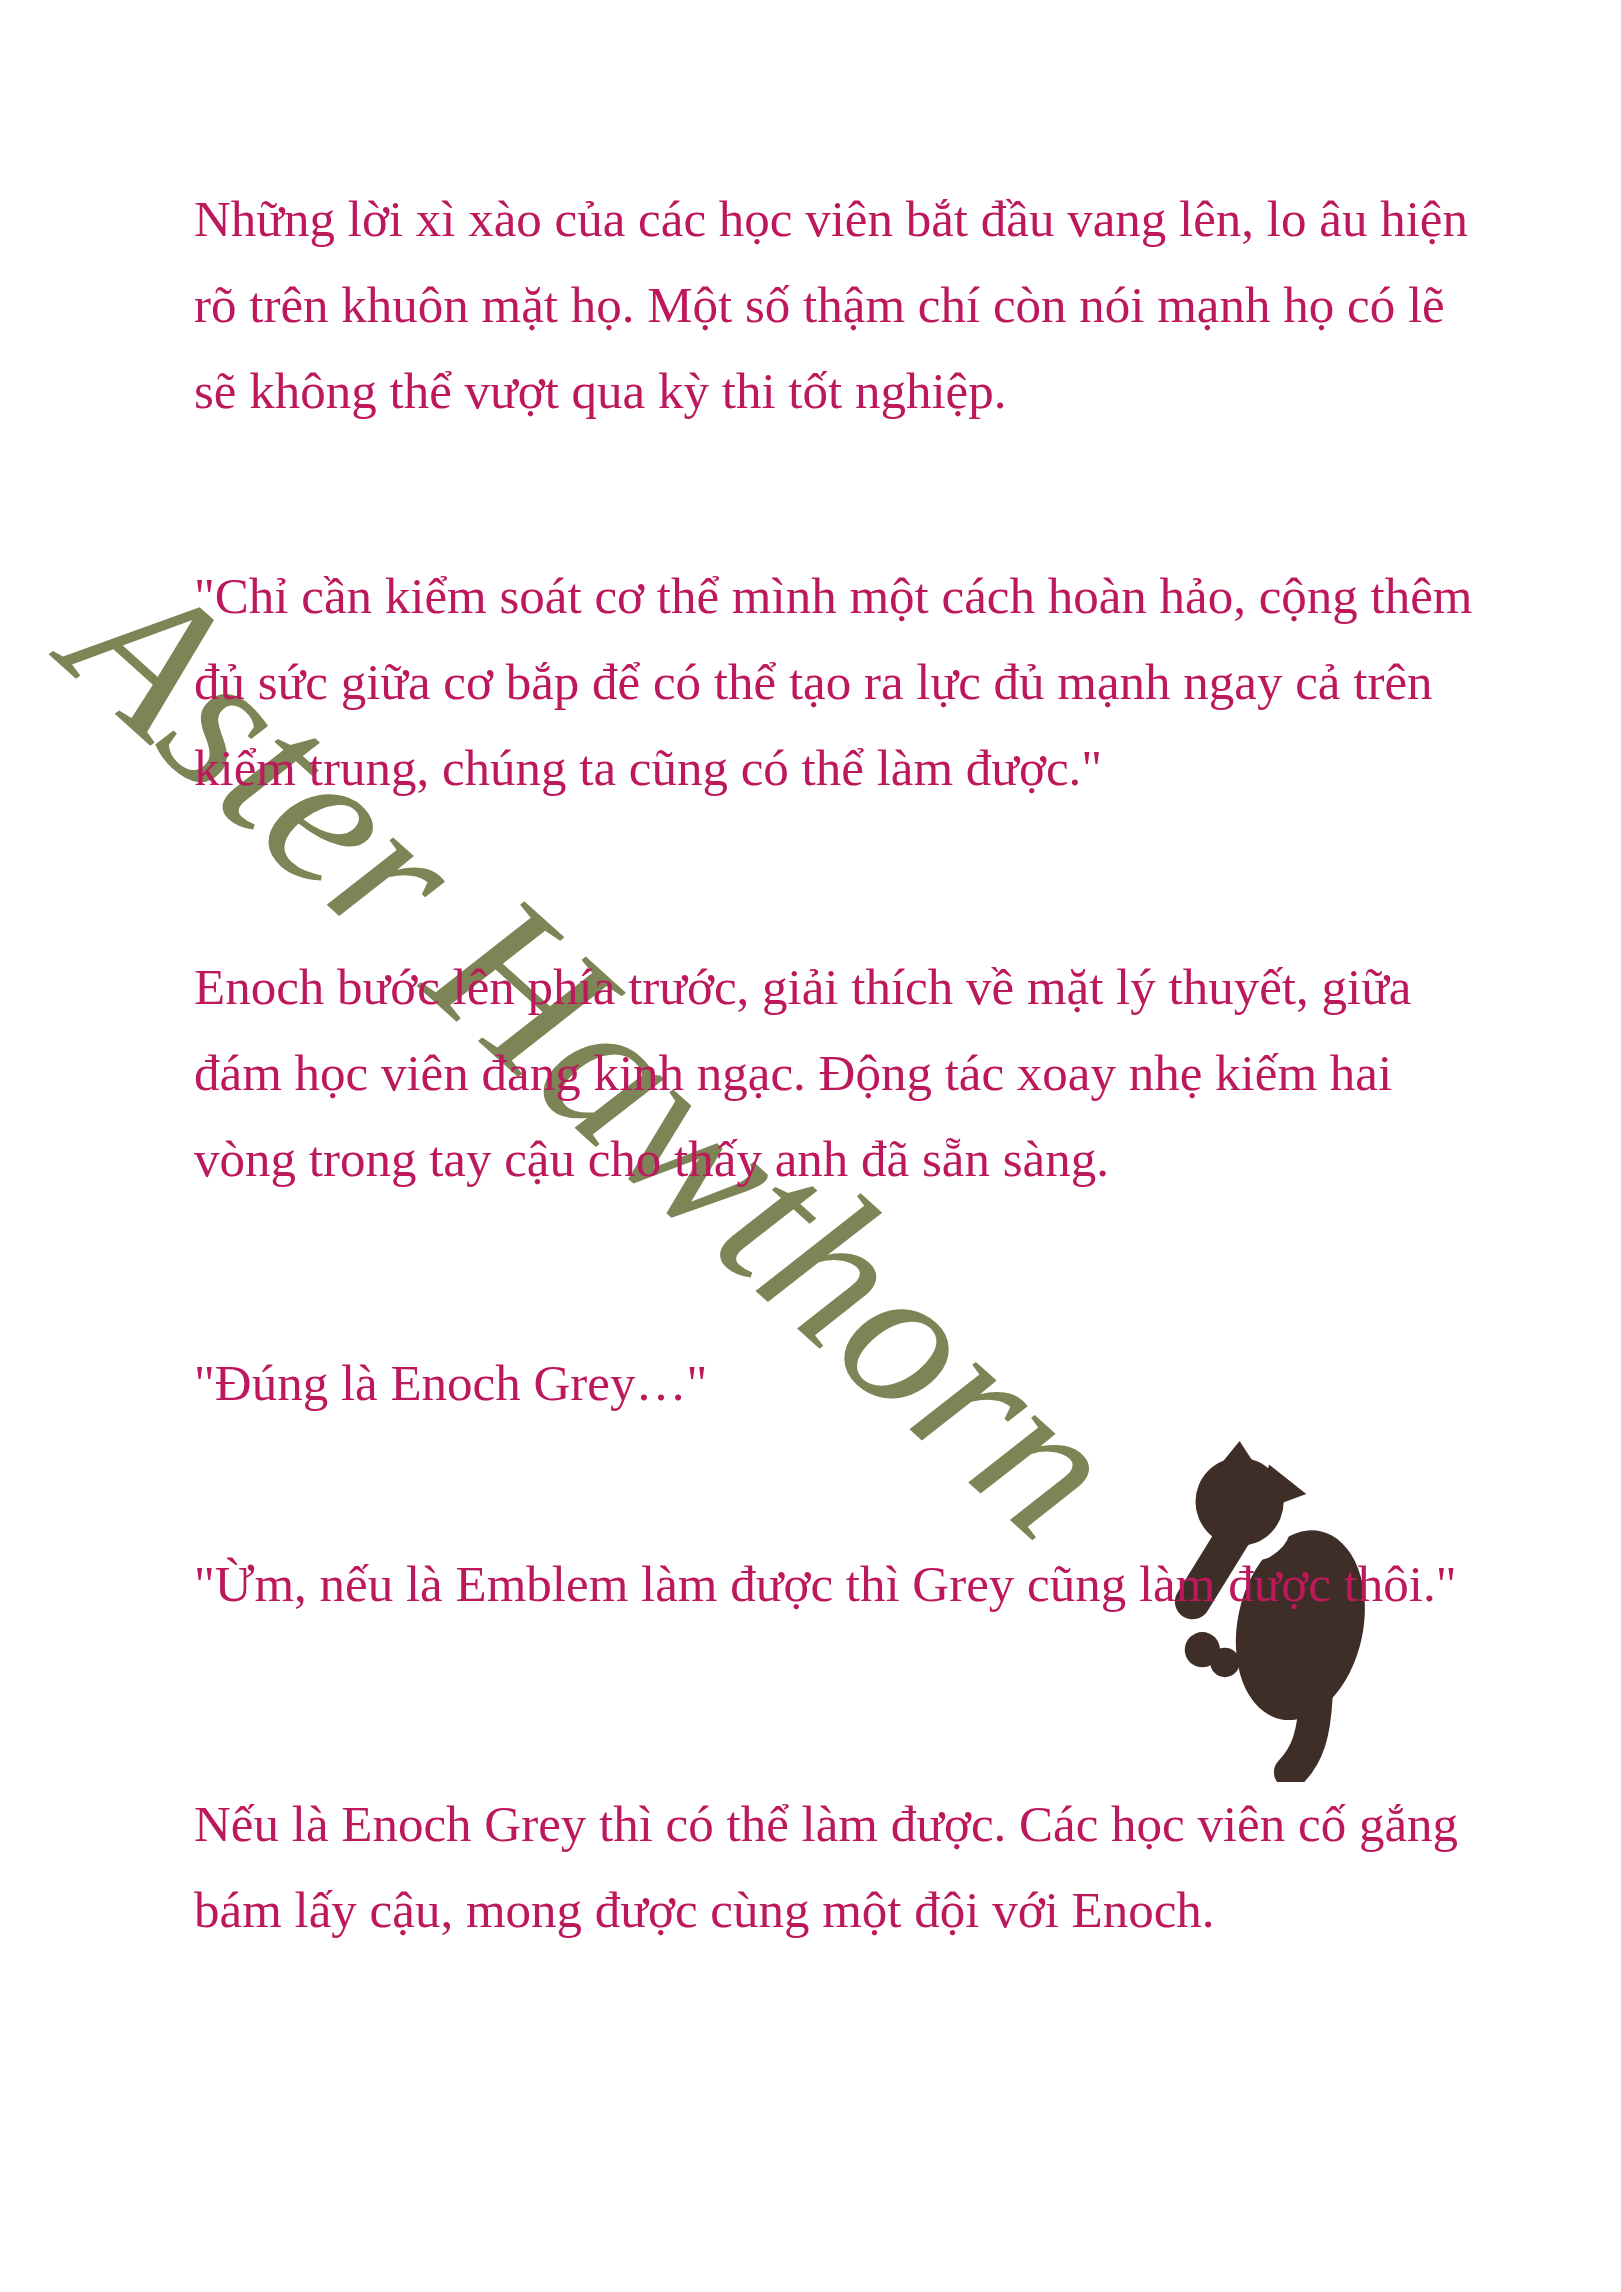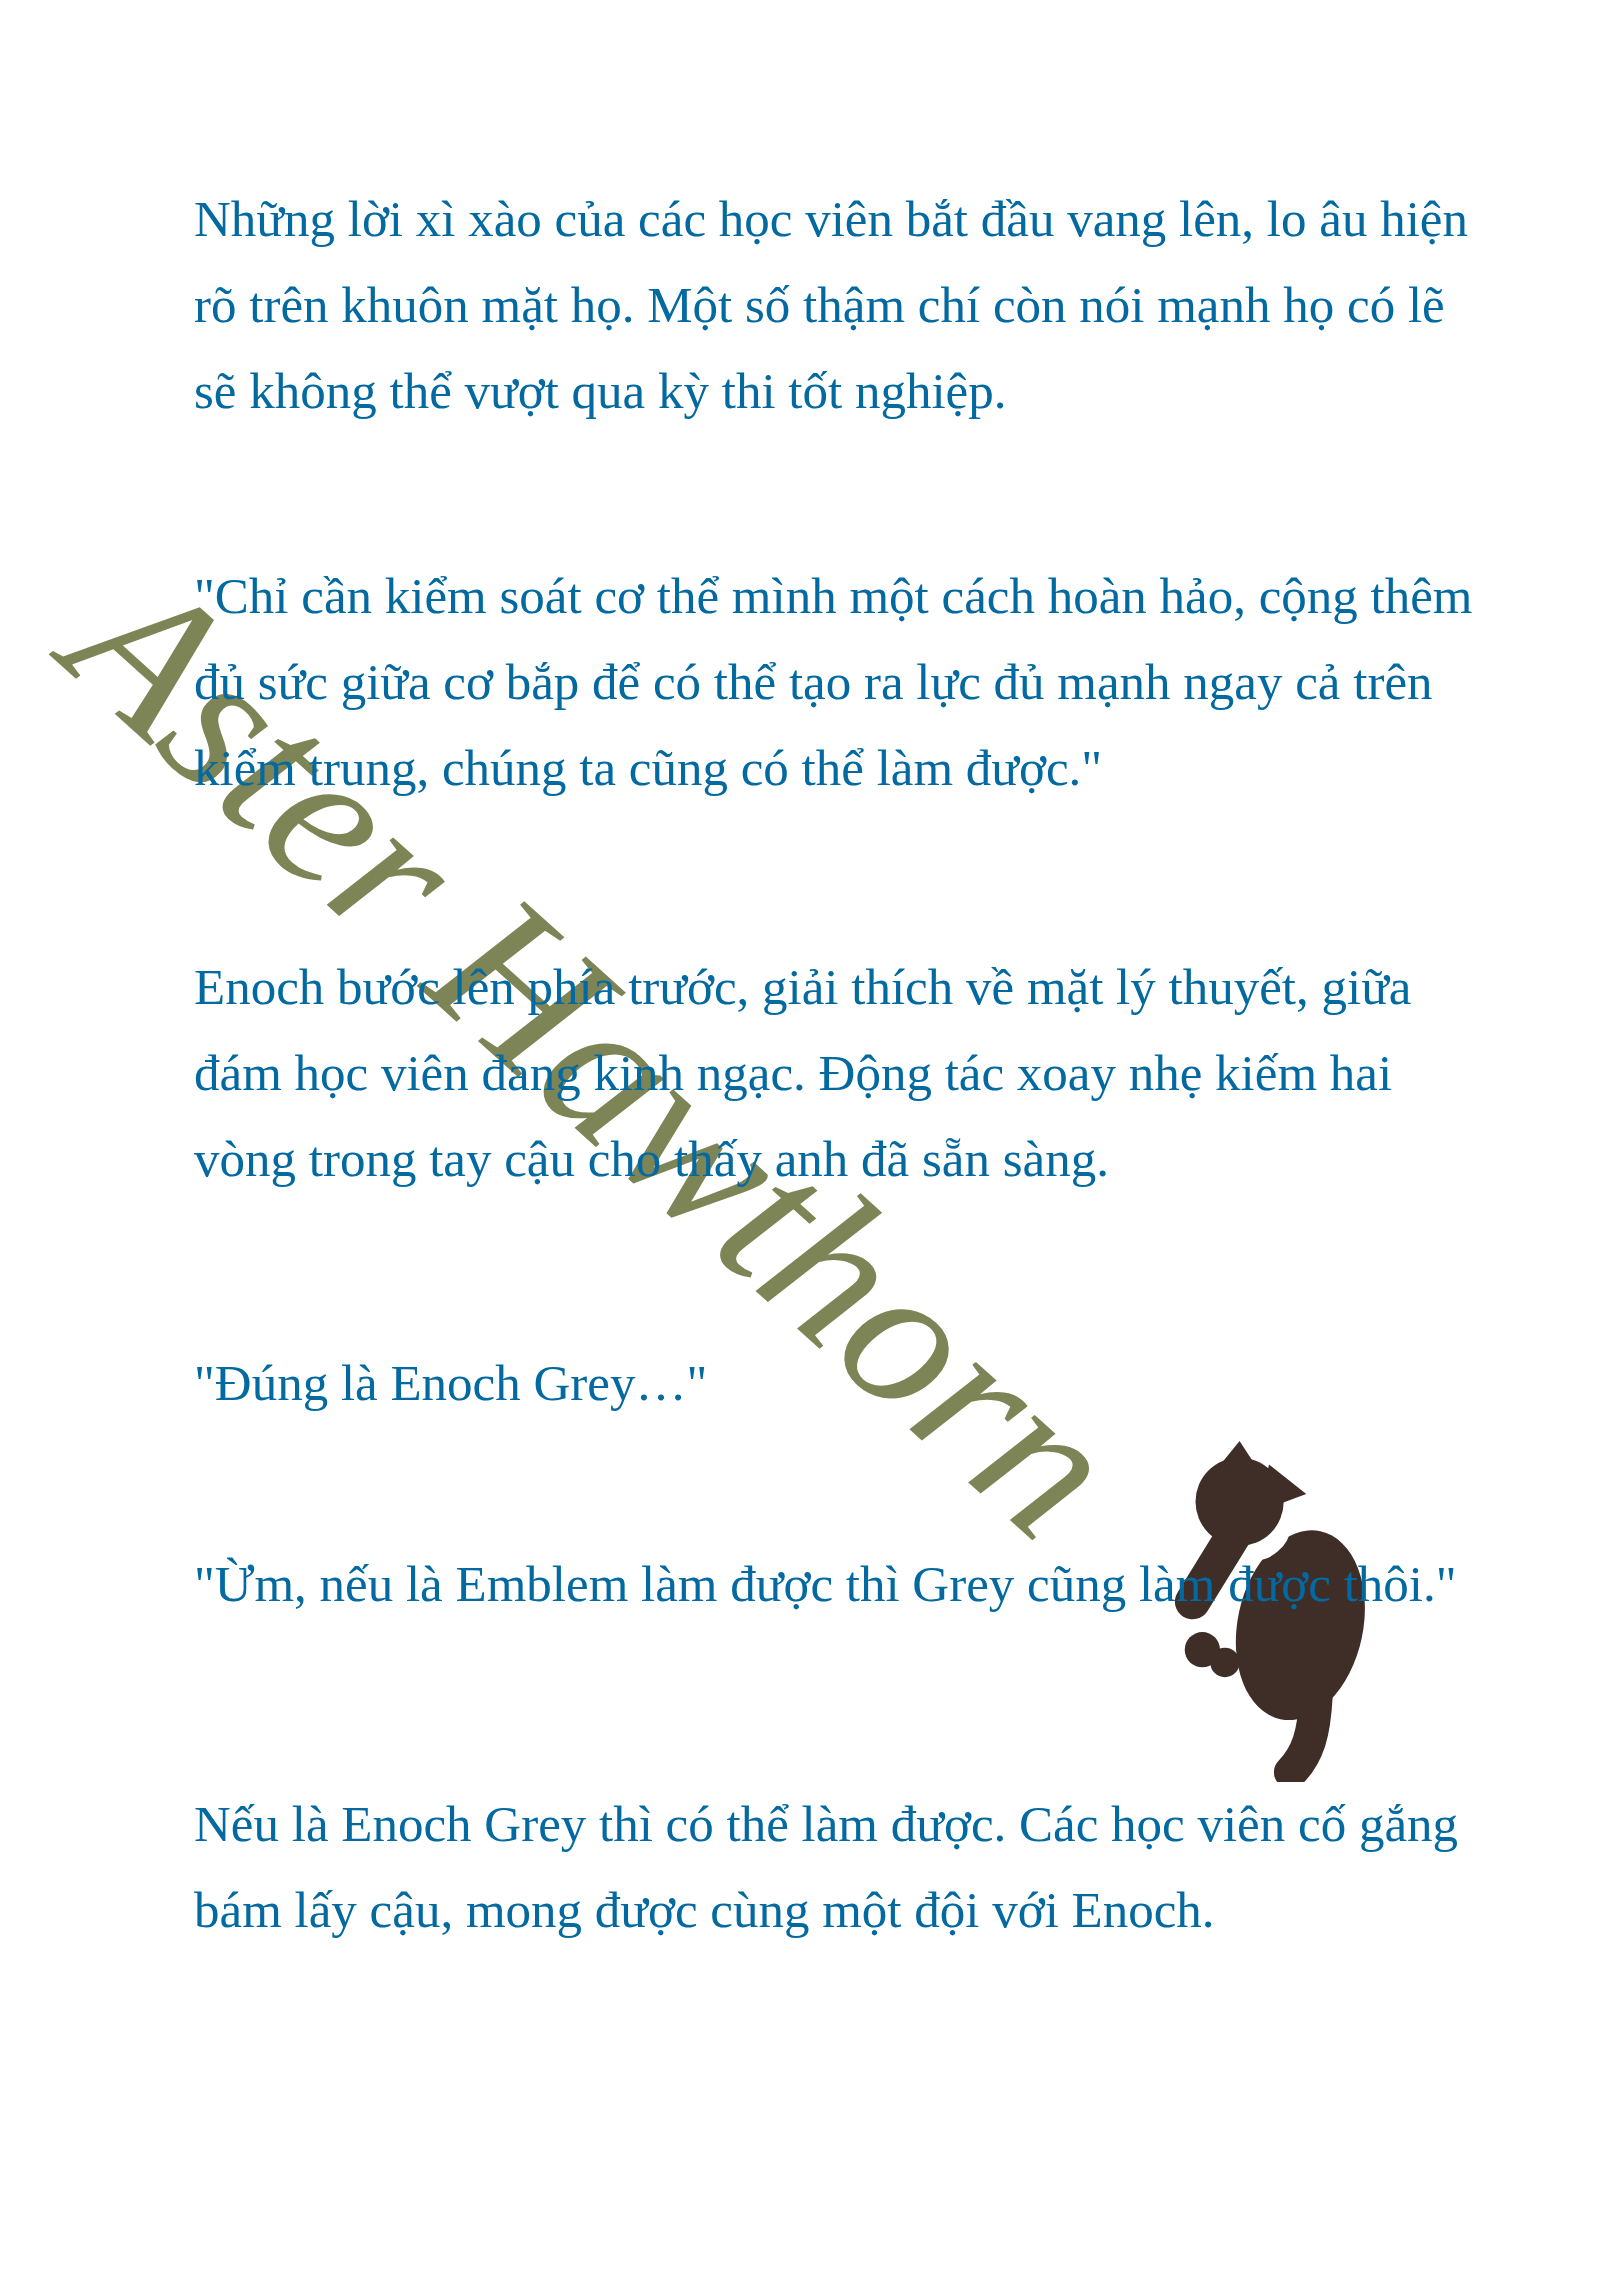--- a/index.html
+++ b/index.html
@@ -32,21 +32,21 @@
     top: 1439px;
     width: 196px;
     height: 343px;
     z-index: 2;
   }
   
   .text-content {
     position: relative;
     z-index: 3;
     padding: 176px 0 0 194px;
-    color: #0369a1;
+    color: #be185d;
     font-size: 51px;
     line-height: 86px;
   }
   .para { margin: 0; }
   .line { white-space: nowrap; }
   .mb-1 { margin-bottom: 119px; }
   .mb-2 { margin-bottom: 133px; }
   .mb-3 { margin-bottom: 138px; }
   .mb-4 { margin-bottom: 115px; }
   .mb-5 { margin-bottom: 154px; }

